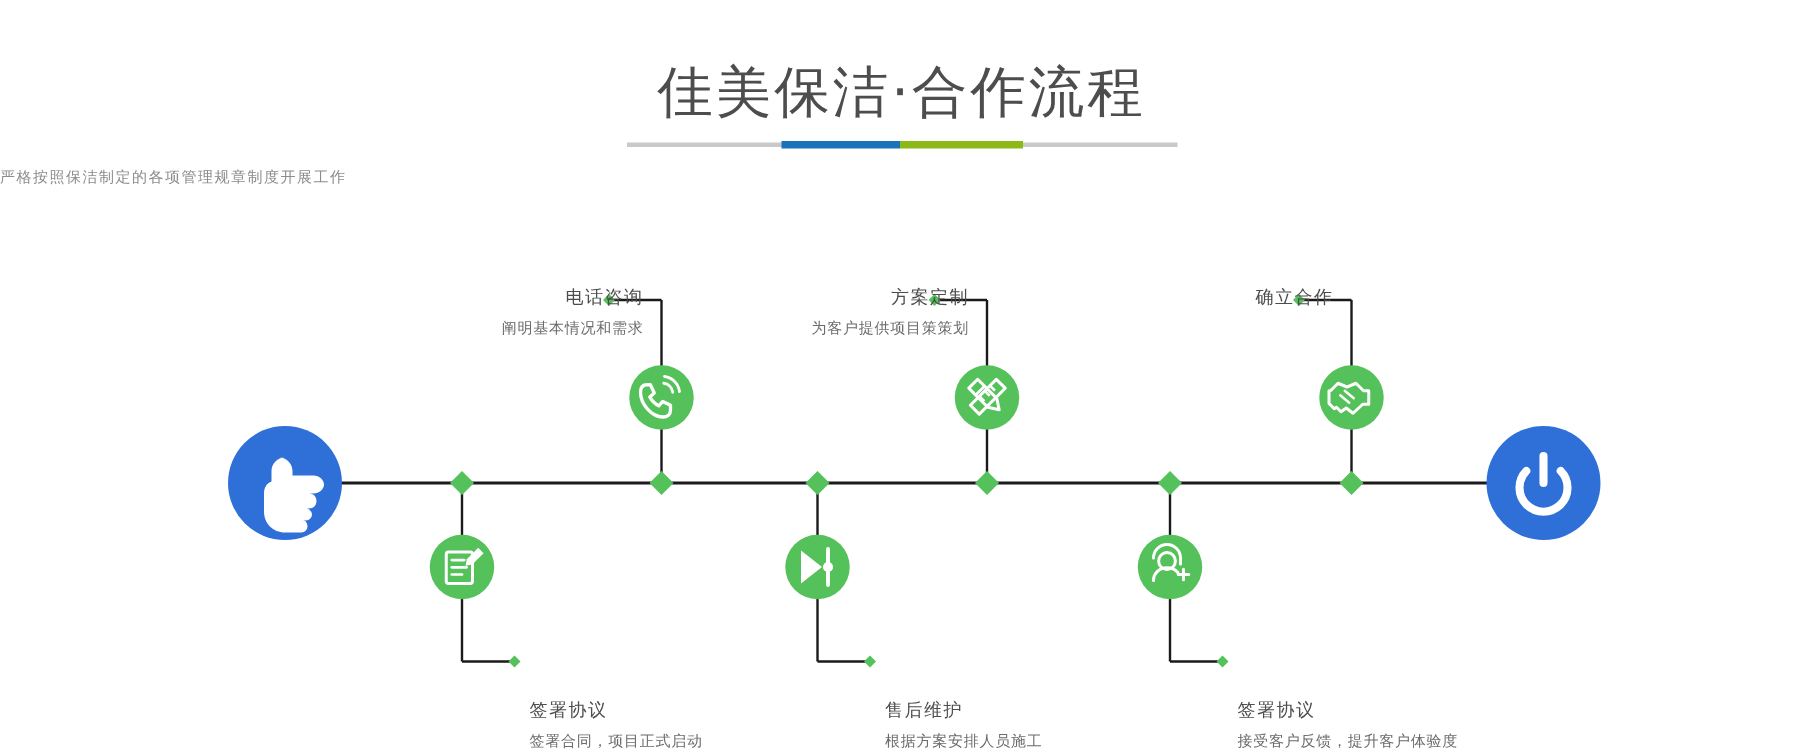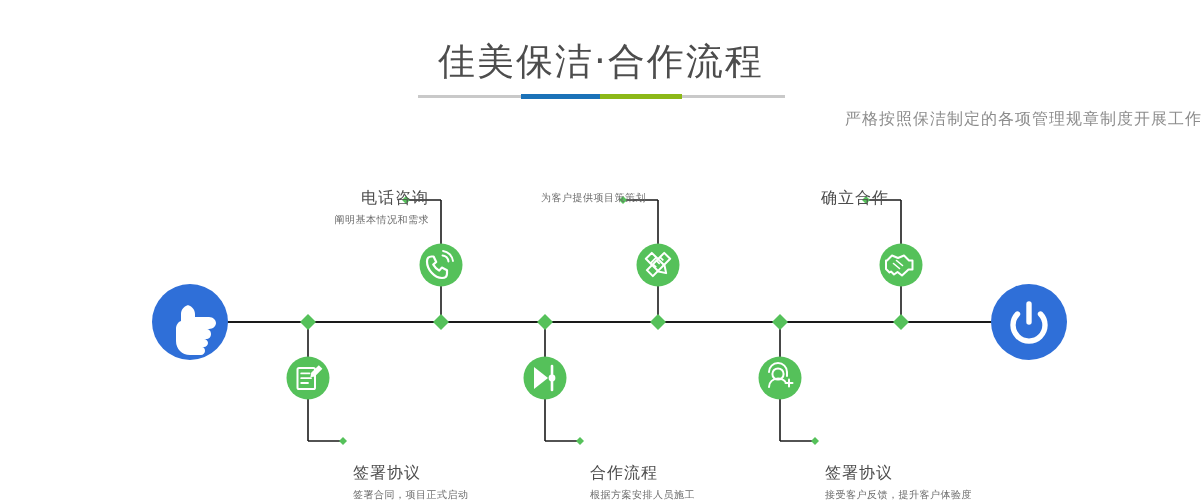--- a/index.html
+++ b/index.html
@@ -13,31 +13,31 @@
   
   .title{
     position:absolute;left:0;top:38px;width:1202px;text-align:center;
     font-size:37px;line-height:48px;color:#4d4d4d;letter-spacing:2px;
     font-weight:400;white-space:nowrap;
   }
   .rule{position:absolute;left:418px;top:95px;width:367px;height:3px;background:#c9c9c9;}
   .rule .seg-blue{position:absolute;left:103px;top:-1px;width:79px;height:5px;background:#1b72b8;}
   .rule .seg-green{position:absolute;left:182px;top:-1px;width:82px;height:5px;background:#8cb818;}
   .subtitle{
-    position:absolute;left:0;top:107px;width:1202px;text-align:right;
-    font-size:16px;line-height:24px;color:#8c8c8c;letter-spacing:1px;white-space:nowrap;
+    position:absolute;left:0;top:107px;width:1202px;text-align:left;
+    font-size:10px;line-height:24px;color:#8c8c8c;letter-spacing:1px;white-space:nowrap;
   }
 
   
   .diagram{position:absolute;left:0;top:0;width:1202px;height:502px;}
 
   
   .node-label{position:absolute;white-space:nowrap;}
   .node-label .nl-title{
-    font-size:16px;line-height:22px;color:#4d4d4d;letter-spacing:1px;
+    font-size:12px;line-height:22px;color:#4d4d4d;letter-spacing:1px;
   }
   .node-label .nl-desc{
     font-size:10px;line-height:22px;color:#6b6b6b;letter-spacing:.5px;font-family:Liberation Serif, serif;
   }
   .al-right{text-align:right;}
   .al-left{text-align:left;margin-top:34px;}
 </style>
 </head>
 <body>
 
@@ -203,34 +203,35 @@
         </g>
     </g>
   </svg>
 
   <div class="node-label al-right" style="right:802px;top:187px;">
     <div class="nl-title">电话咨询</div>
     <div class="nl-desc">阐明基本情况和需求</div>
   </div>
 
   <div class="node-label al-right" style="right:585px;top:187px;">
+    <div class="nl-title">方案定制</div>
     <div class="nl-desc">为客户提供项目策策划</div>
   </div>
 
   <div class="node-label al-right" style="right:342px;top:187px;">
     <div class="nl-title">确立合作</div>
   </div>
 
   <div class="node-label al-left" style="left:353px;top:428px;">
     <div class="nl-title">签署协议</div>
     <div class="nl-desc">签署合同，项目正式启动</div>
   </div>
 
   <div class="node-label al-left" style="left:590px;top:428px;">
-    <div class="nl-title">合作流程</div>
+    <div class="nl-title">售后维护</div>
     <div class="nl-desc">根据方案安排人员施工</div>
   </div>
 
   <div class="node-label al-left" style="left:825px;top:428px;">
     <div class="nl-title">签署协议</div>
     <div class="nl-desc">接受客户反馈，提升客户体验度</div>
   </div>
 
 </div>
 

